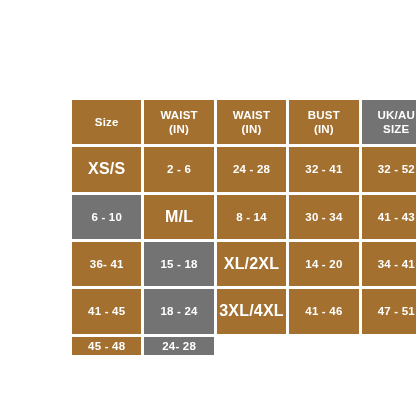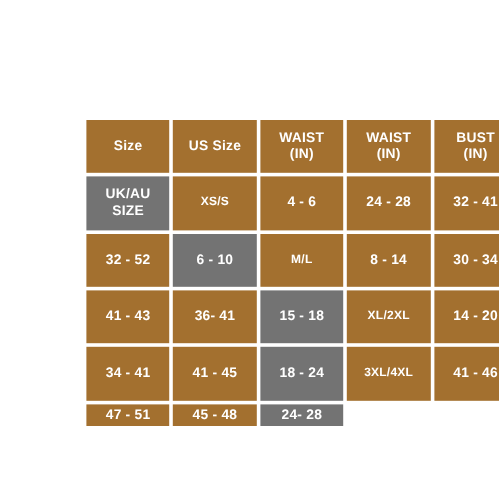--- a/index.html
+++ b/index.html
@@ -47,41 +47,40 @@
 
   .cell.accent {
     background: #737373;
   }
 
   .cell.header {
     font-size: 11.5px;
   }
 
   .cell.rowlabel {
-    font-size: 10px;
+    font-size: 16px;
   }
 </style>
 </head>
 <body>
 
 <div id="size-chart">
 
   <div class="cell header">Size</div>
-  <div class="cell header">US Size</div>
   <div class="cell header">WAIST
 (IN)</div>
   <div class="cell header">WAIST
 (IN)</div>
   <div class="cell header">BUST
 (IN)</div>
   <div class="cell header accent">UK/AU
 SIZE</div>
 
   <div class="cell rowlabel">XS/S</div>
-  <div class="cell">4 - 6</div>
+  <div class="cell">2 - 6</div>
   <div class="cell">24 - 28</div>
   <div class="cell">32 - 41</div>
   <div class="cell">32 - 52</div>
   <div class="cell accent">6 - 10</div>
 
   <div class="cell rowlabel">M/L</div>
   <div class="cell">8 - 14</div>
   <div class="cell">30 - 34</div>
   <div class="cell">41 - 43</div>
   <div class="cell">36- 41</div>

